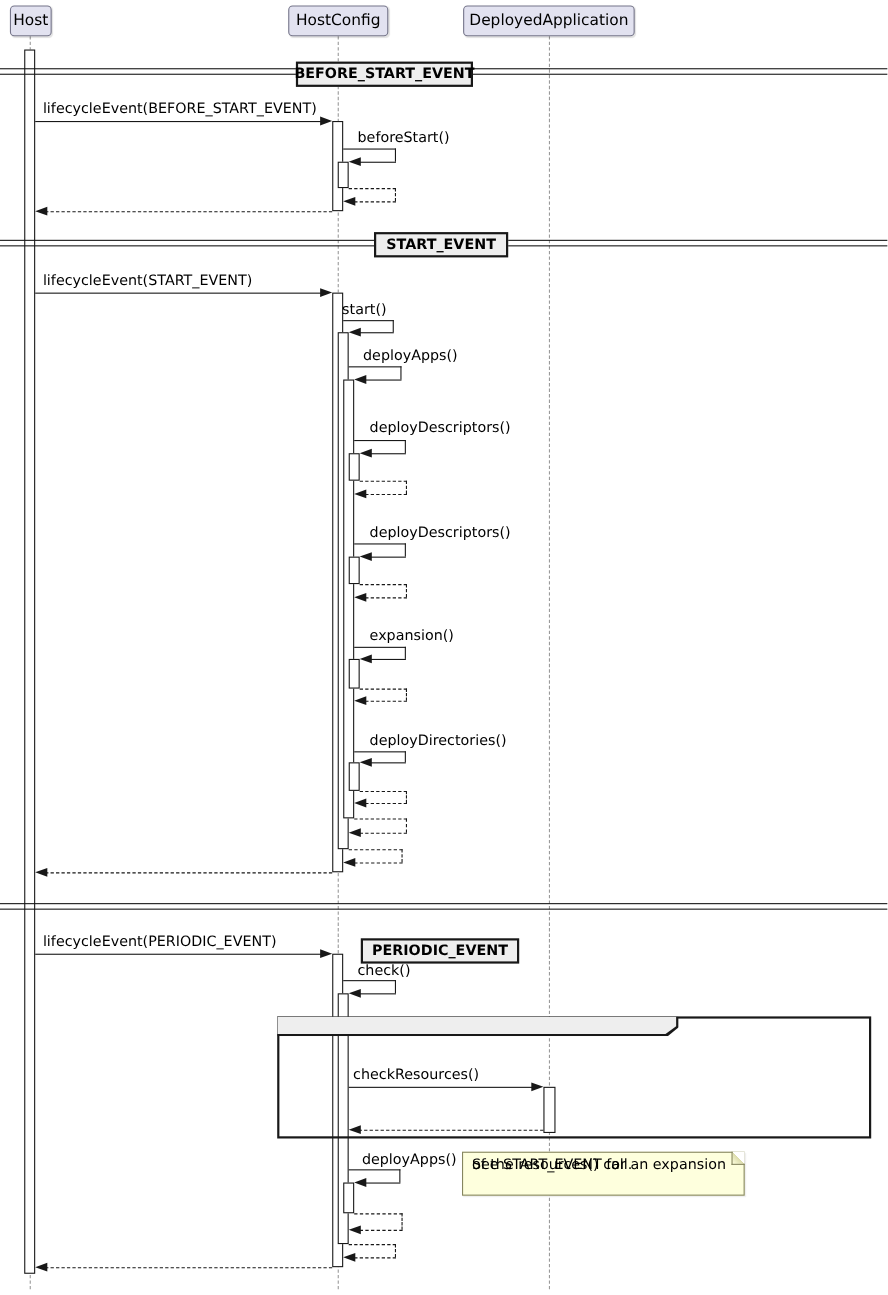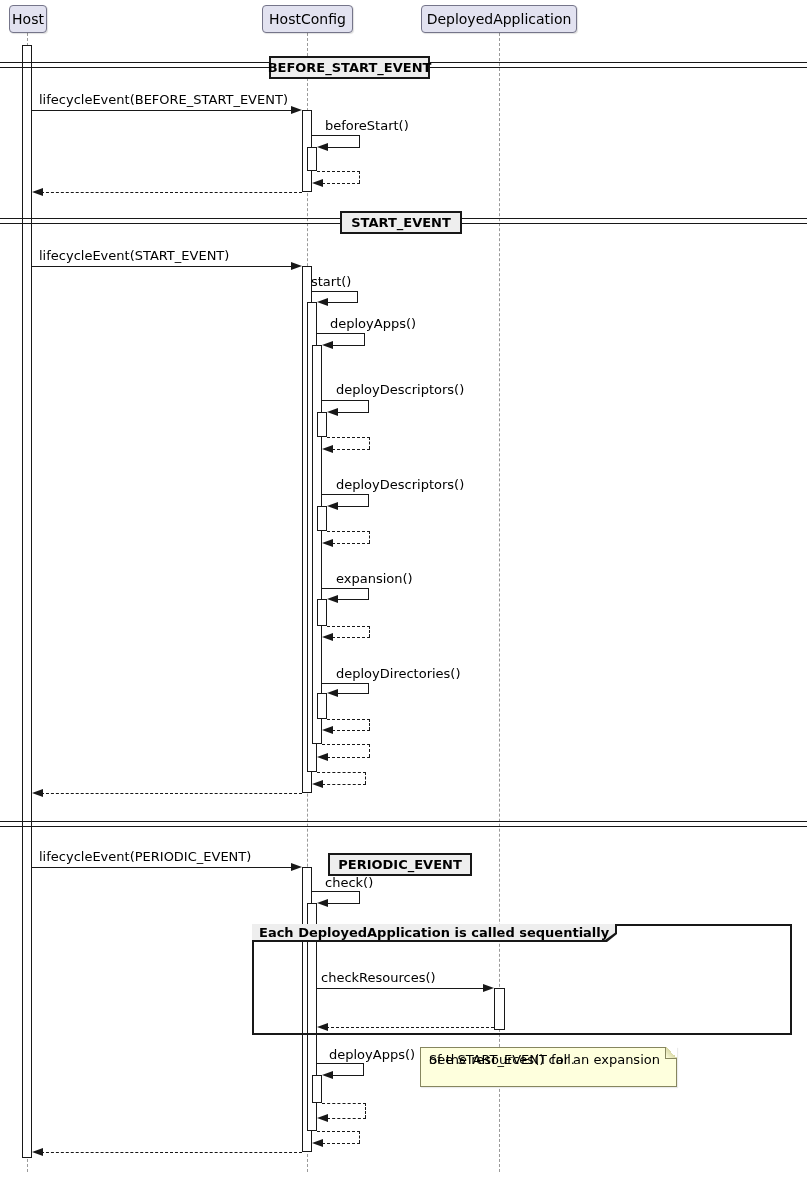--- a/index.html
+++ b/index.html
@@ -160,21 +160,20 @@
     <div class="ln" style="left: 365px; top: 1103px; height: 15px; width: 0px; border-left: 1.4px dashed rgb(24, 24, 24);"></div>
     <div class="ln" style="left: 327px; top: 1118px; width: 39px; height: 0px; border-top: 1.4px dashed rgb(24, 24, 24);"></div>
     <div class="arr" style="top: 1113.5px; border-top: 4.5px solid transparent; border-bottom: 4.5px solid transparent; left: 317px; border-right: 11px solid rgb(24, 24, 24);"></div>
     <div class="ln" style="left: 317px; top: 1131px; width: 43px; height: 0px; border-top: 1.4px dashed rgb(24, 24, 24);"></div>
     <div class="ln" style="left: 359px; top: 1131px; height: 12px; width: 0px; border-left: 1.4px dashed rgb(24, 24, 24);"></div>
     <div class="ln" style="left: 322px; top: 1143px; width: 38px; height: 0px; border-top: 1.4px dashed rgb(24, 24, 24);"></div>
     <div class="arr" style="top: 1138.5px; border-top: 4.5px solid transparent; border-bottom: 4.5px solid transparent; left: 312px; border-right: 11px solid rgb(24, 24, 24);"></div>
     <div class="framebox" style="left: 252px; top: 924px; width: 540px; height: 111px;"></div>
     <div style="left: 252px; top: 924px; width: 365px; height: 18px; background: rgb(24, 24, 24); clip-path: polygon(0px 0px, 100% 0px, 100% 55%, calc(100% - 10px) 100%, 0px 100%);"></div>
     <div style="left: 252px; top: 924px; width: 363px; height: 16px; background: rgb(238, 238, 238); clip-path: polygon(0px 0px, 100% 0px, 100% 55%, calc(100% - 10px) 100%, 0px 100%);"></div>
-    <div class="frametitle" style="left: 259px; top: 925px;">Each DeployedApplication is called sequentially</div>
     <div class="note" style="left: 420px; top: 1047px; width: 257px; height: 40px;">
       <div class="noteline">See START_EVENT for an expansion</div>
       <div class="noteline">of the resources() call.</div>
       <div class="fold"></div>
     </div>
     <div class="pbox" style="left: 9px; top: 5px; width: 38px; height: 28px;">Host</div>
     <div class="pbox" style="left: 262px; top: 5px; width: 91px; height: 28px;">HostConfig</div>
     <div class="pbox" style="left: 421px; top: 5px; width: 156px; height: 28px;">DeployedApplication</div>
   </div>
 

